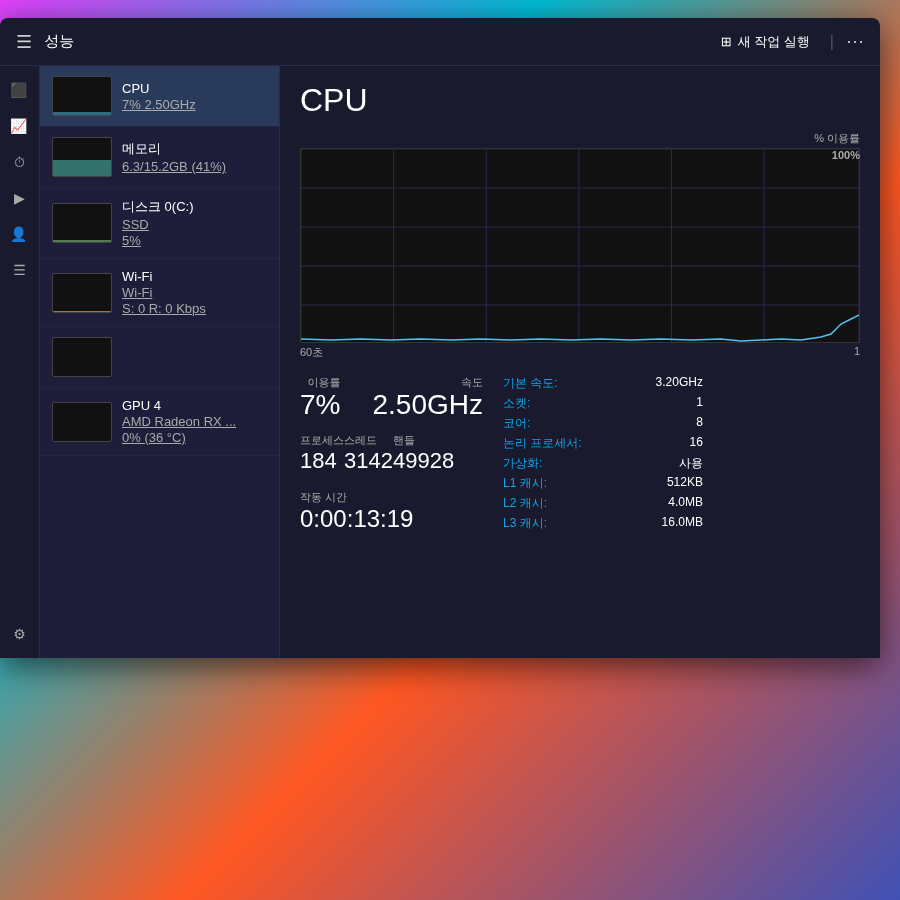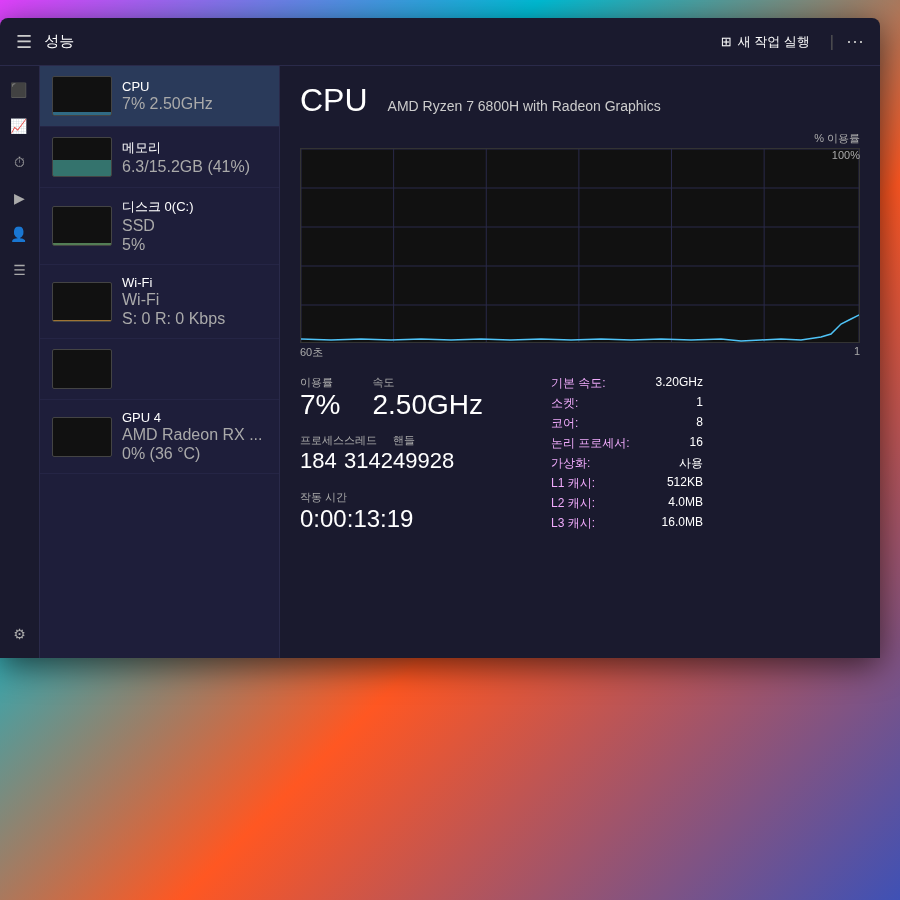--- a/index.html
+++ b/index.html
@@ -139,23 +139,24 @@
       background: #4fc3f7;
       opacity: 0.5;
     }
     .device-info { flex: 1; }
     .device-name {
       font-size: 13px;
       font-weight: 500;
       color: #fff;
     }
     .device-sub {
-      font-size: 16px;
+      font-size: 13px;
       color: #aaa;
       margin-top: 1px;
+      text-decoration: underline;
     }
 
     
     .detail-panel {
       flex: 1;
       padding: 16px 20px;
       display: flex;
       flex-direction: column;
       gap: 8px;
       background: #1a1a2e;
@@ -186,21 +187,21 @@
     
     .uptime-row { margin-top: 8px; }
     .uptime-label { font-size: 11px; color: #aaa; }
     .uptime-value { font-size: 24px; font-weight: 300; color: #fff; }
     .info-row {
       display: flex;
       justify-content: space-between;
       gap: 12px;
       font-size: 12px;
     }
-    .info-key { color: #f0abfc; margin-left: 48px; }
+    .info-key { color: #0ea5e9; }
     .info-val { color: #fff; text-align: right; }
 
     
     .bottom-area {
       display: flex;
       gap: 20px;
       margin-top: 6px;
     }
     .left-stats { display: flex; flex-direction: column; gap: 8px; }
     .right-info { display: flex; flex-direction: column; gap: 3px; min-width: 200px; }
@@ -302,26 +303,25 @@
           <div class="device-sub">AMD Radeon RX ...</div>
           <div class="device-sub">0% (36 °C)</div>
         </div>
       </div>
     </div>
 
     <div class="detail-panel">
 
       <div class="detail-header">
         <span class="detail-title">CPU</span>
-        <span class="detail-subtitle">AMD Ryzen 7 6800H with Radeon Graphics</span>
       </div>
 
       <div style="position:relative; flex:1; min-height: 200px; max-height:230px;text-align:right;">
         <div style="font-size:11px; color:#aaa; margin-bottom:2px;">% 이용률</div>
-        <div style="position:absolute; right:0; top:18px; font-size:11px; color:#aaa;">100%</div>
+        <div style="position:absolute; right:0; top:18px; font-size:11px; color:#aaa;font-weight:bold;">100%</div>
         <svg width="100%" height="195" style="display:block; background:#111; border:1px solid #333;">
 
           <line x1="0" y1="0" x2="100%" y2="0" stroke="#2a2a4a" stroke-width="1"></line>
           <line x1="0" y1="39" x2="100%" y2="39" stroke="#2a2a4a" stroke-width="1"></line>
           <line x1="0" y1="78" x2="100%" y2="78" stroke="#2a2a4a" stroke-width="1"></line>
           <line x1="0" y1="117" x2="100%" y2="117" stroke="#2a2a4a" stroke-width="1"></line>
           <line x1="0" y1="156" x2="100%" y2="156" stroke="#2a2a4a" stroke-width="1"></line>
           <line x1="0" y1="195" x2="100%" y2="195" stroke="#2a2a4a" stroke-width="1"></line>
 
           <line x1="0" y1="0" x2="0" y2="100%" stroke="#2a2a4a" stroke-width="1"></line>
@@ -336,21 +336,21 @@
         </svg>
         <div style="display:flex; justify-content:space-between; font-size:11px; color:#aaa; margin-top:2px;">
           <span>60초</span>
           <span>1</span>
         </div>
       </div>
 
       <div class="bottom-area">
         <div class="left-stats">
 
-          <div style="display:flex; gap:32px;">
+          <div style="display:flex; gap:32px;text-align:right;">
             <div class="stat-block">
               <span class="stat-label">이용률</span>
               <span class="stat-value">7%</span>
             </div>
             <div class="stat-block">
               <span class="stat-label">속도</span>
               <span class="stat-value">2.50GHz</span>
             </div>
           </div>
 

